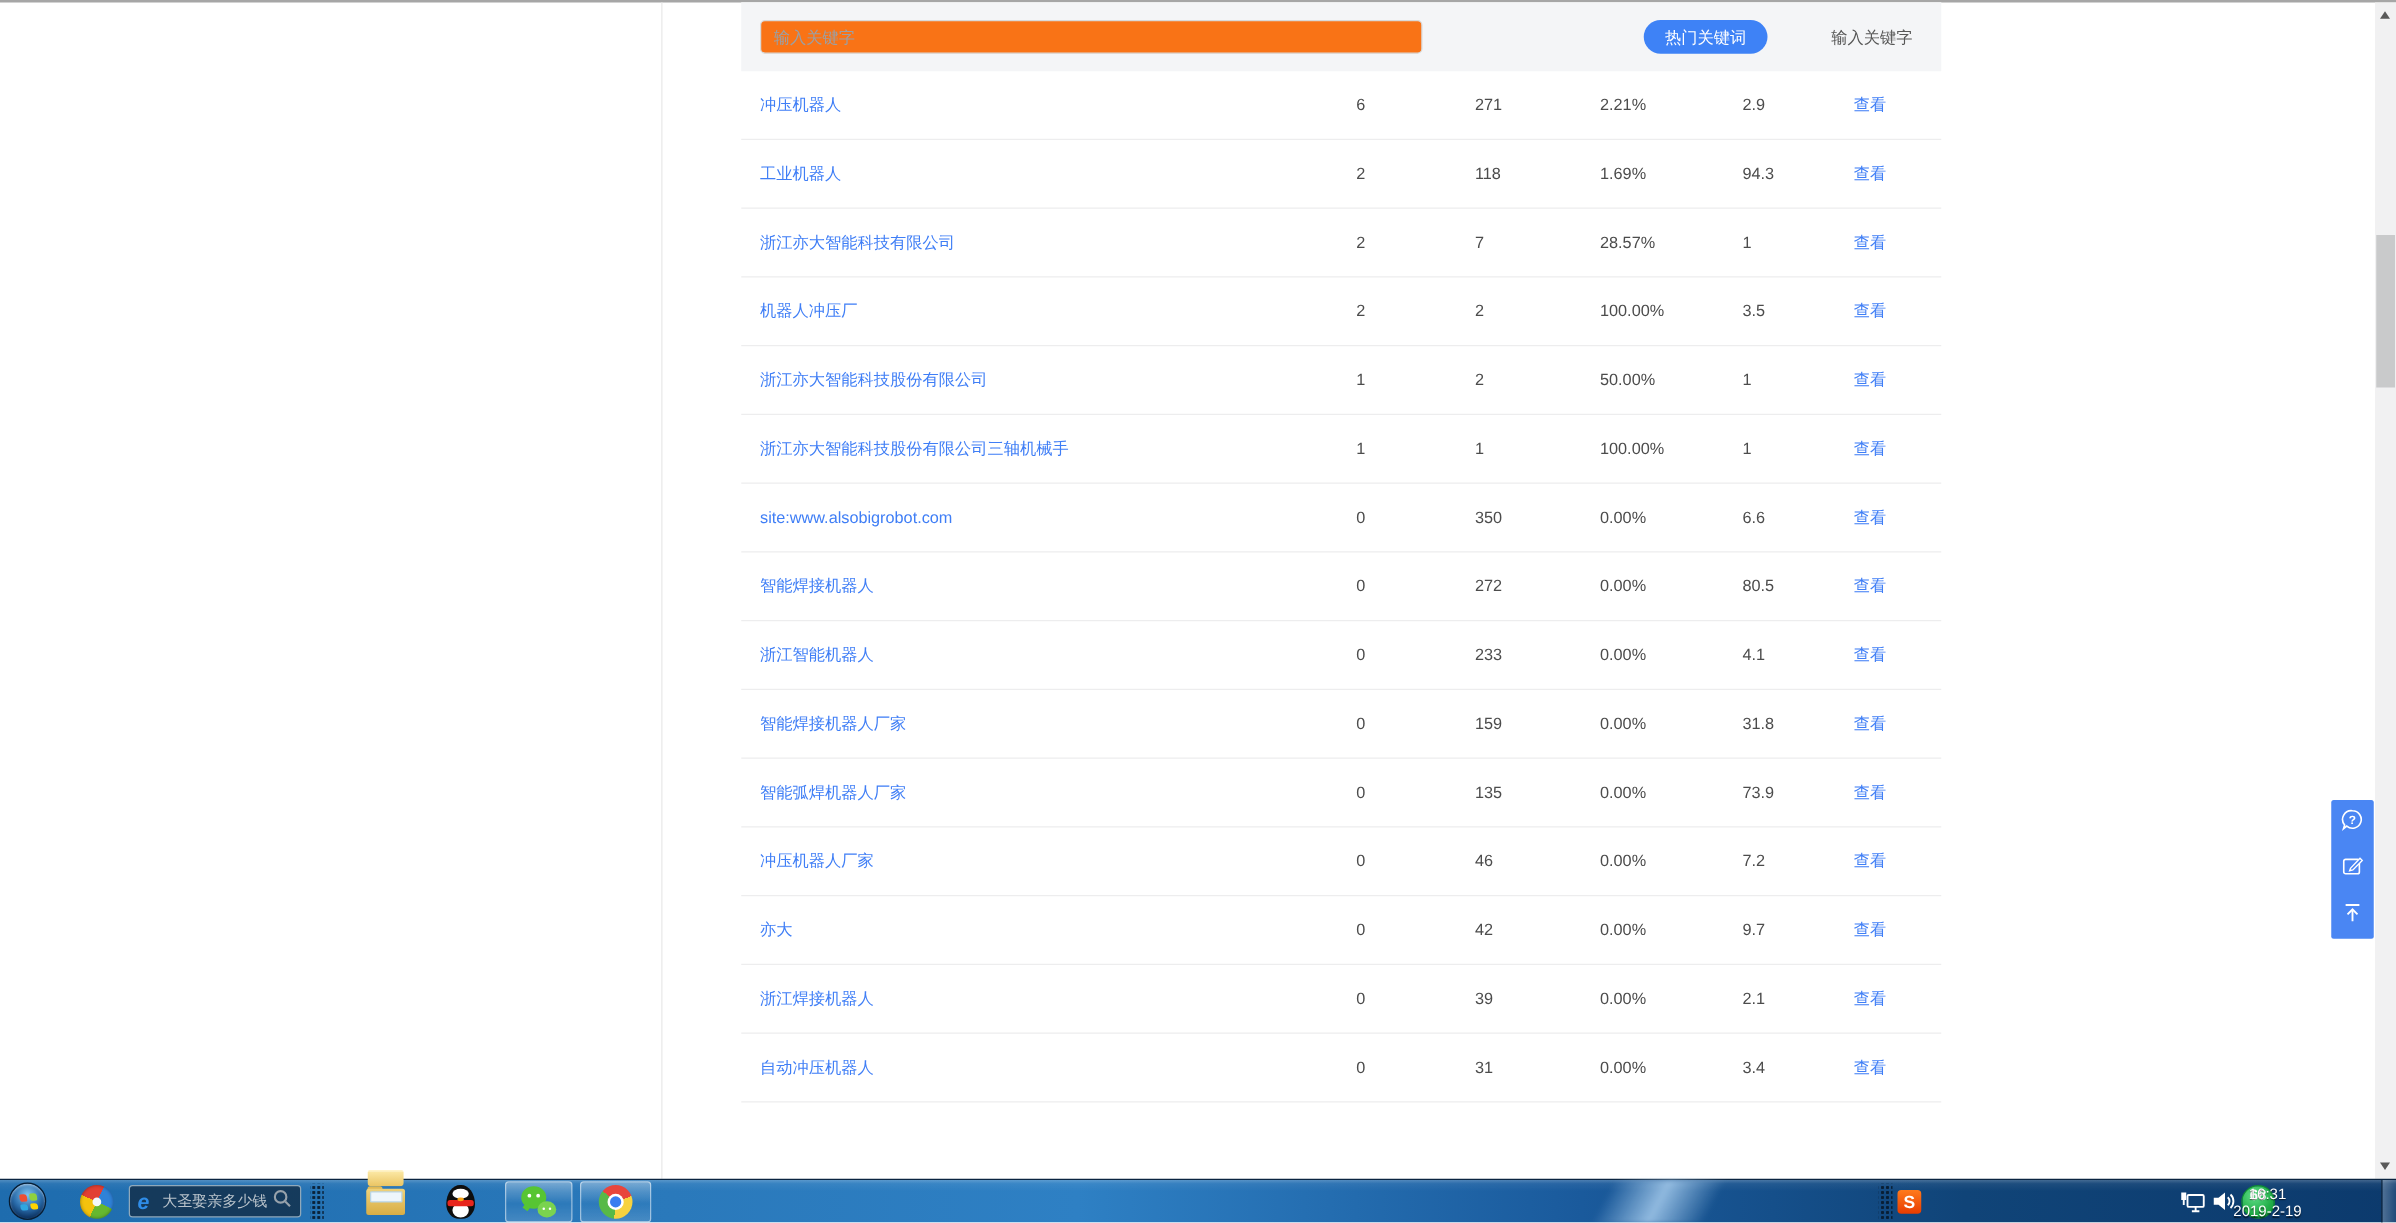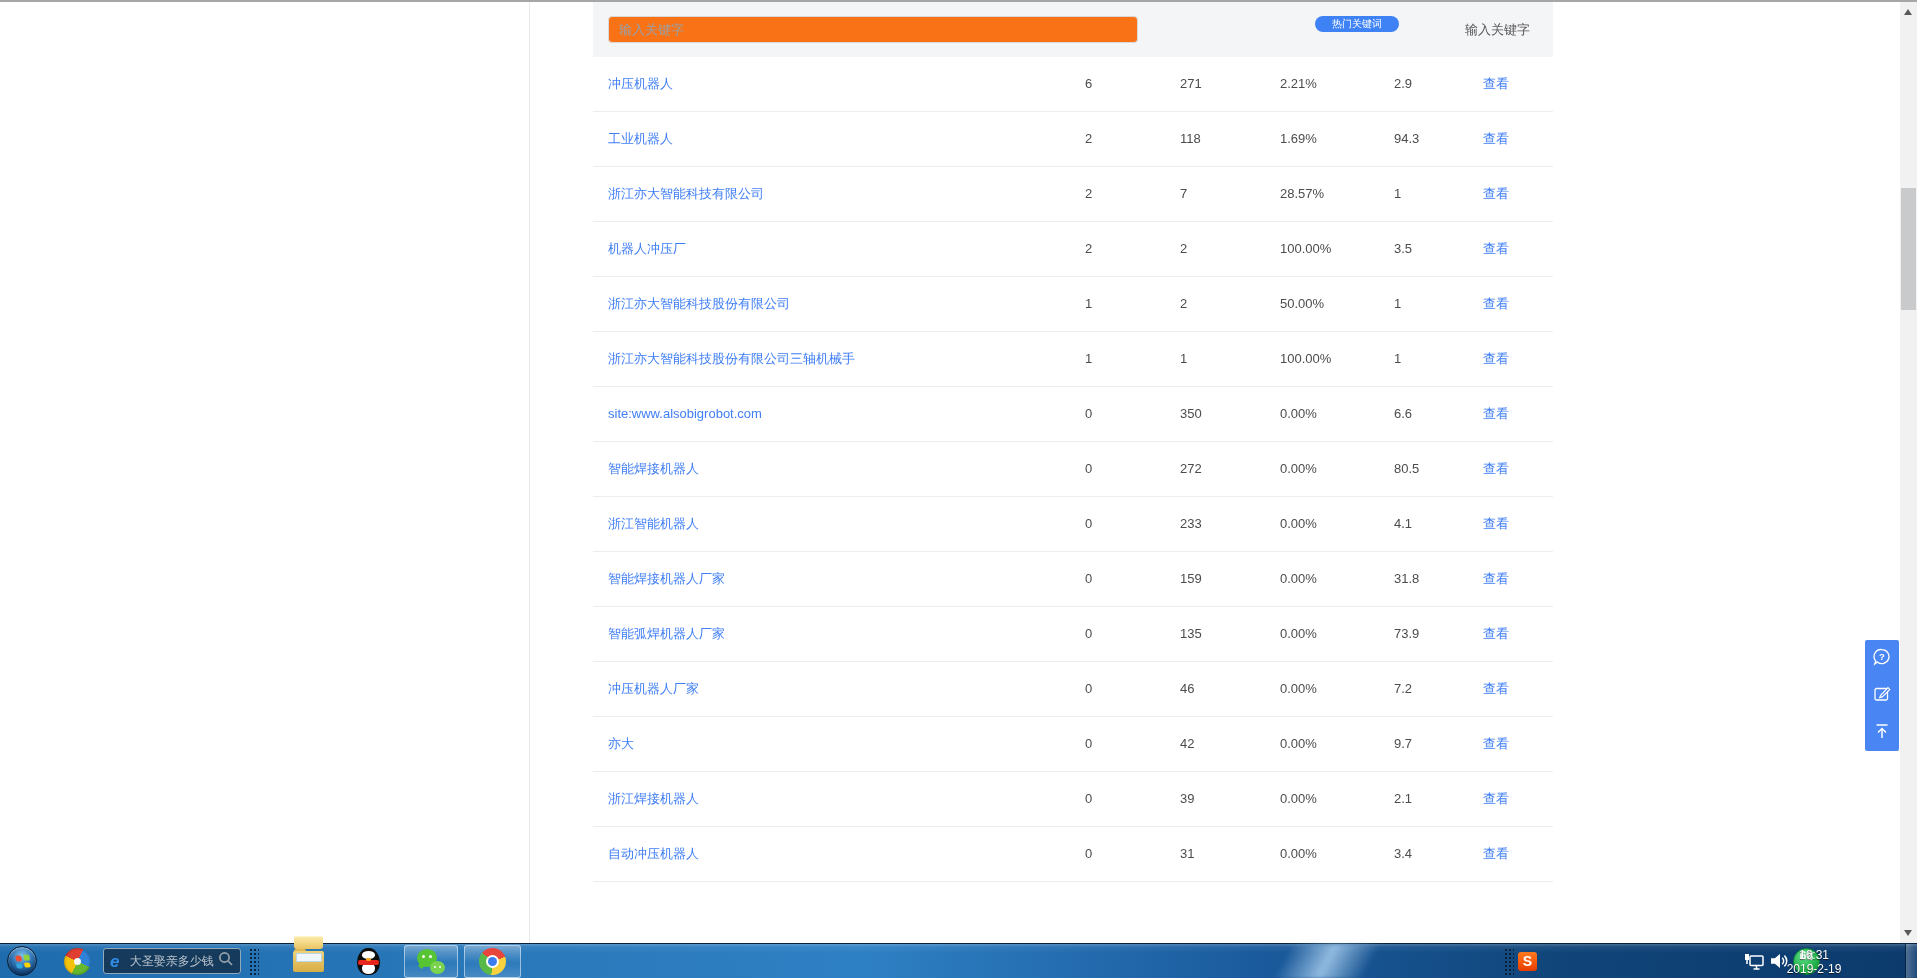--- a/index.html
+++ b/index.html
@@ -7,22 +7,22 @@
        font-family:"Liberation Sans","DejaVu Sans",sans-serif;}
   
   .top-hairline{position:absolute;left:0;top:0;width:100%;height:2px;background:#a6a6a6;}
   .v-divider{position:absolute;left:529px;top:2px;height:941px;width:1px;background:#e9e9e9;}
   
   .content{position:absolute;left:593px;top:2px;width:960px;height:941px;background:#fff;}
   .toolbar{position:relative;height:55px;background:#f4f5f7;}
   .kw-search{position:absolute;left:15px;top:14px;width:508px;height:25px;border:1px solid #d9d9d9;
              border-radius:4px;padding:0 10px;font-size:13px;color:#333;background:#f97316;outline:none;}
   .kw-search::placeholder{color:#9aa0a6;}
-  .hot-kw-btn{position:absolute;left:722px;top:14px;height:16px;padding:0 17px;border:none;
-              border-radius:14px;background:#3e82f6;color:#fff;font-size:10px;cursor:pointer;}
+  .hot-kw-btn{position:absolute;left:722px;top:14px;height:27px;padding:0 17px;border:none;
+              border-radius:14px;background:#3e82f6;color:#fff;font-size:13px;cursor:pointer;}
   .hot-pages{position:absolute;left:872px;top:0;height:55px;display:flex;align-items:center;
              font-size:13px;color:#575757;cursor:pointer;}
   
   .thead{position:relative;height:43px;border-bottom:1px solid #e5e7e9;font-size:13px;color:#8f8f8f;}
   .thead span{position:absolute;top:0;line-height:43px;}
   .t-row{position:relative;height:54px;border-bottom:1px solid #ededee;font-size:13px;}
   .t-row span,.t-row a{position:absolute;top:0;line-height:54px;}
   .col-kw{left:15px;max-width:460px;white-space:nowrap;overflow:hidden;}
   .col-clicks{left:492px;}
   .col-impr{left:587px;}

